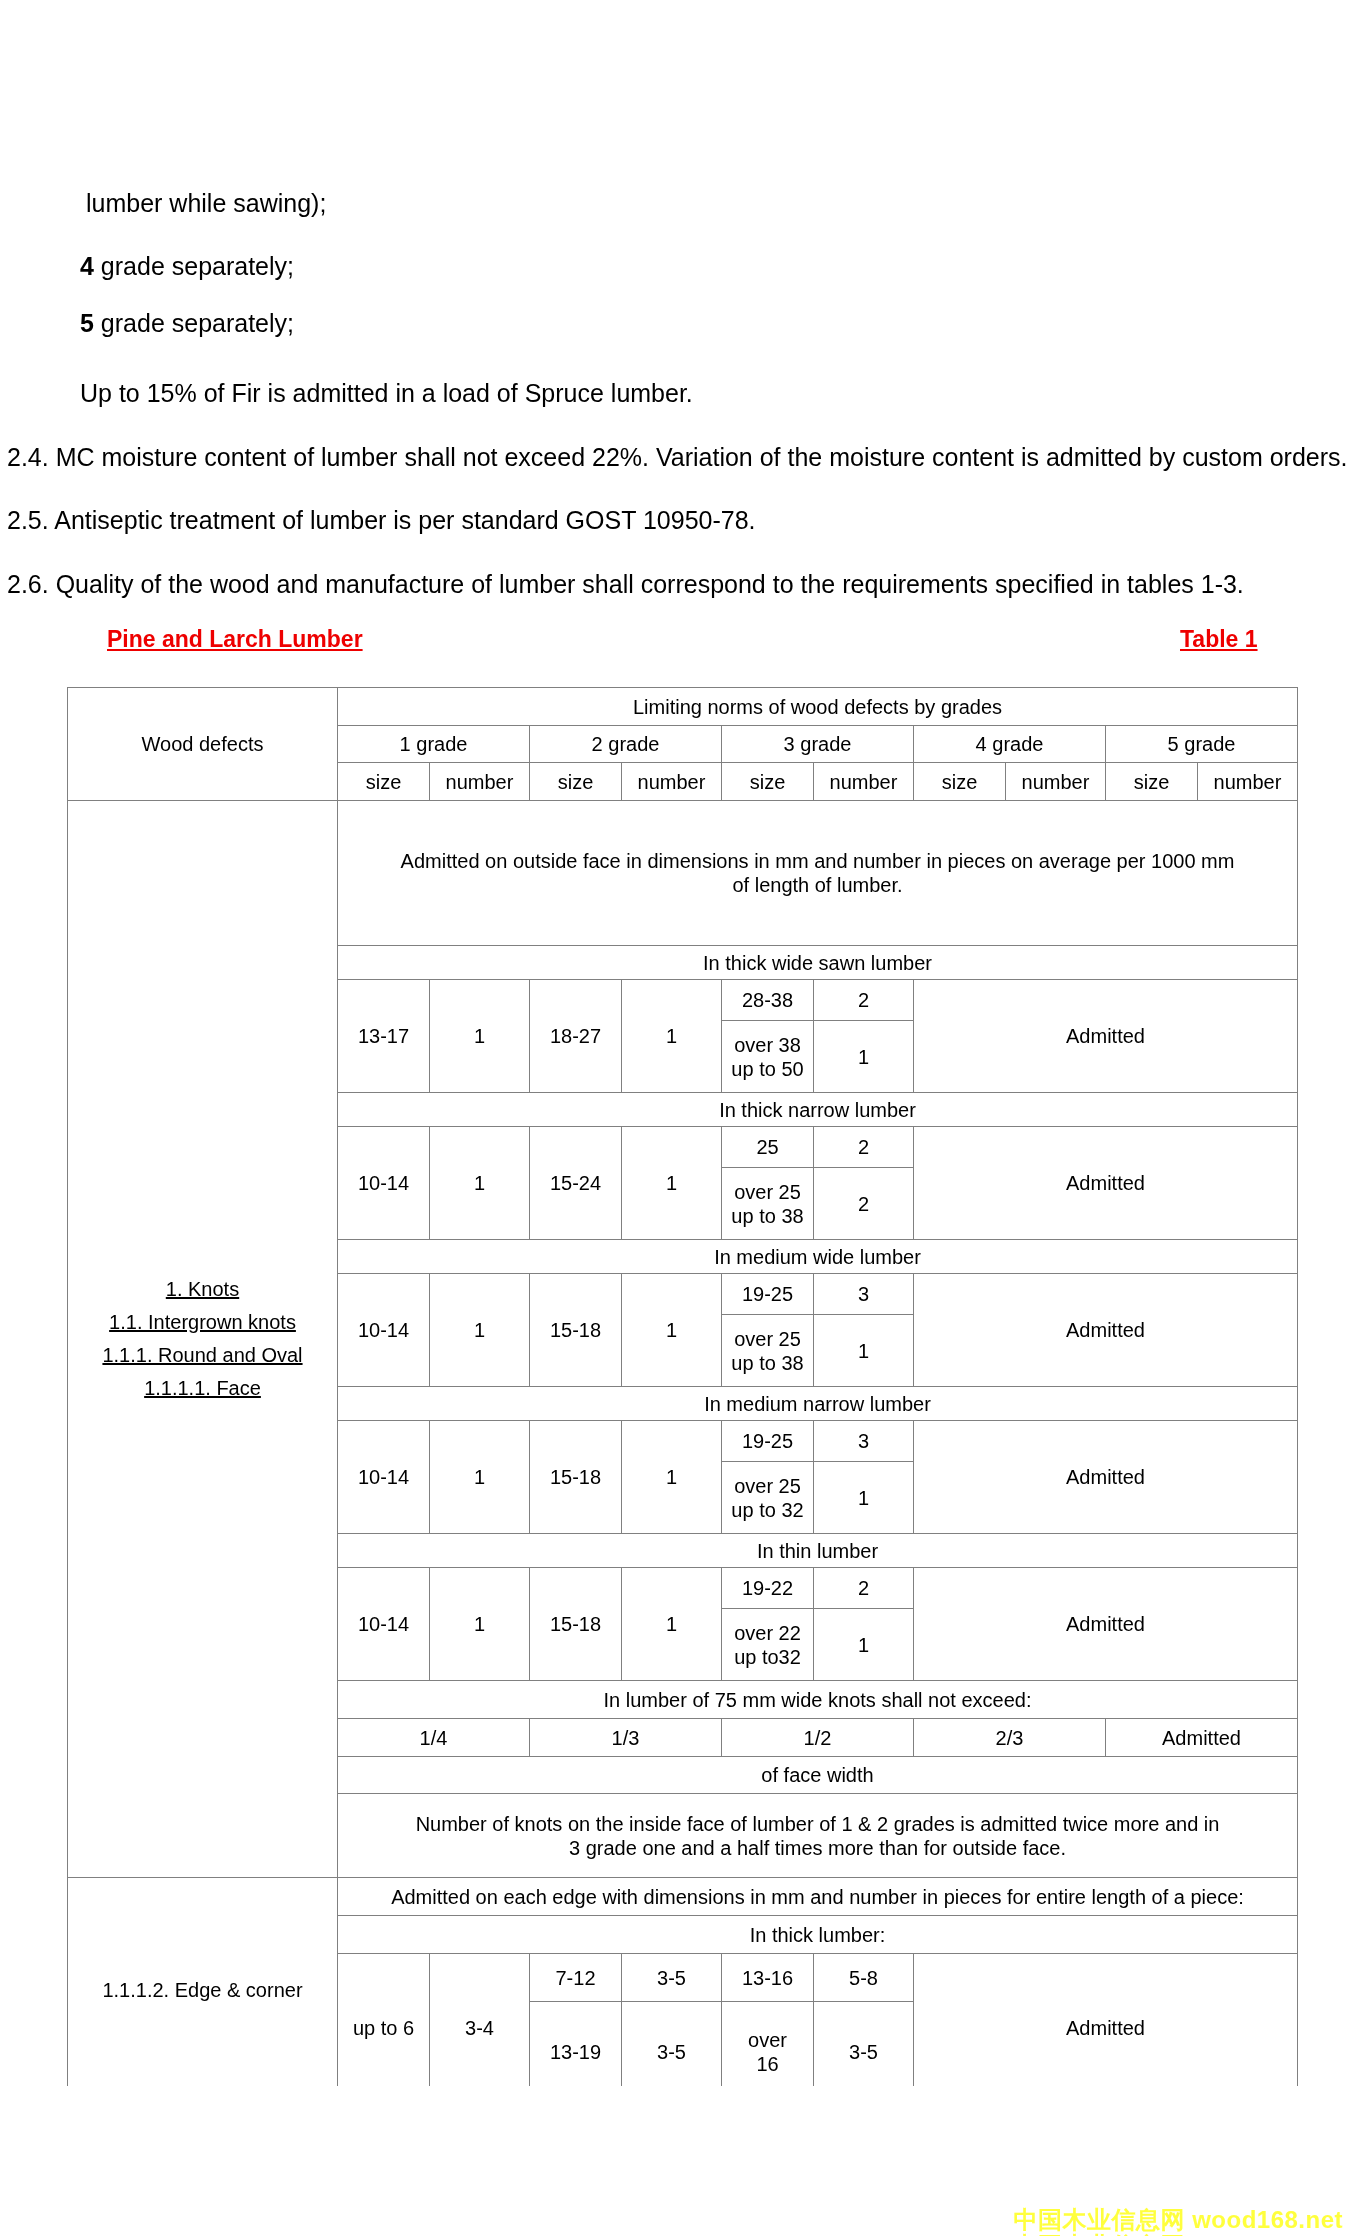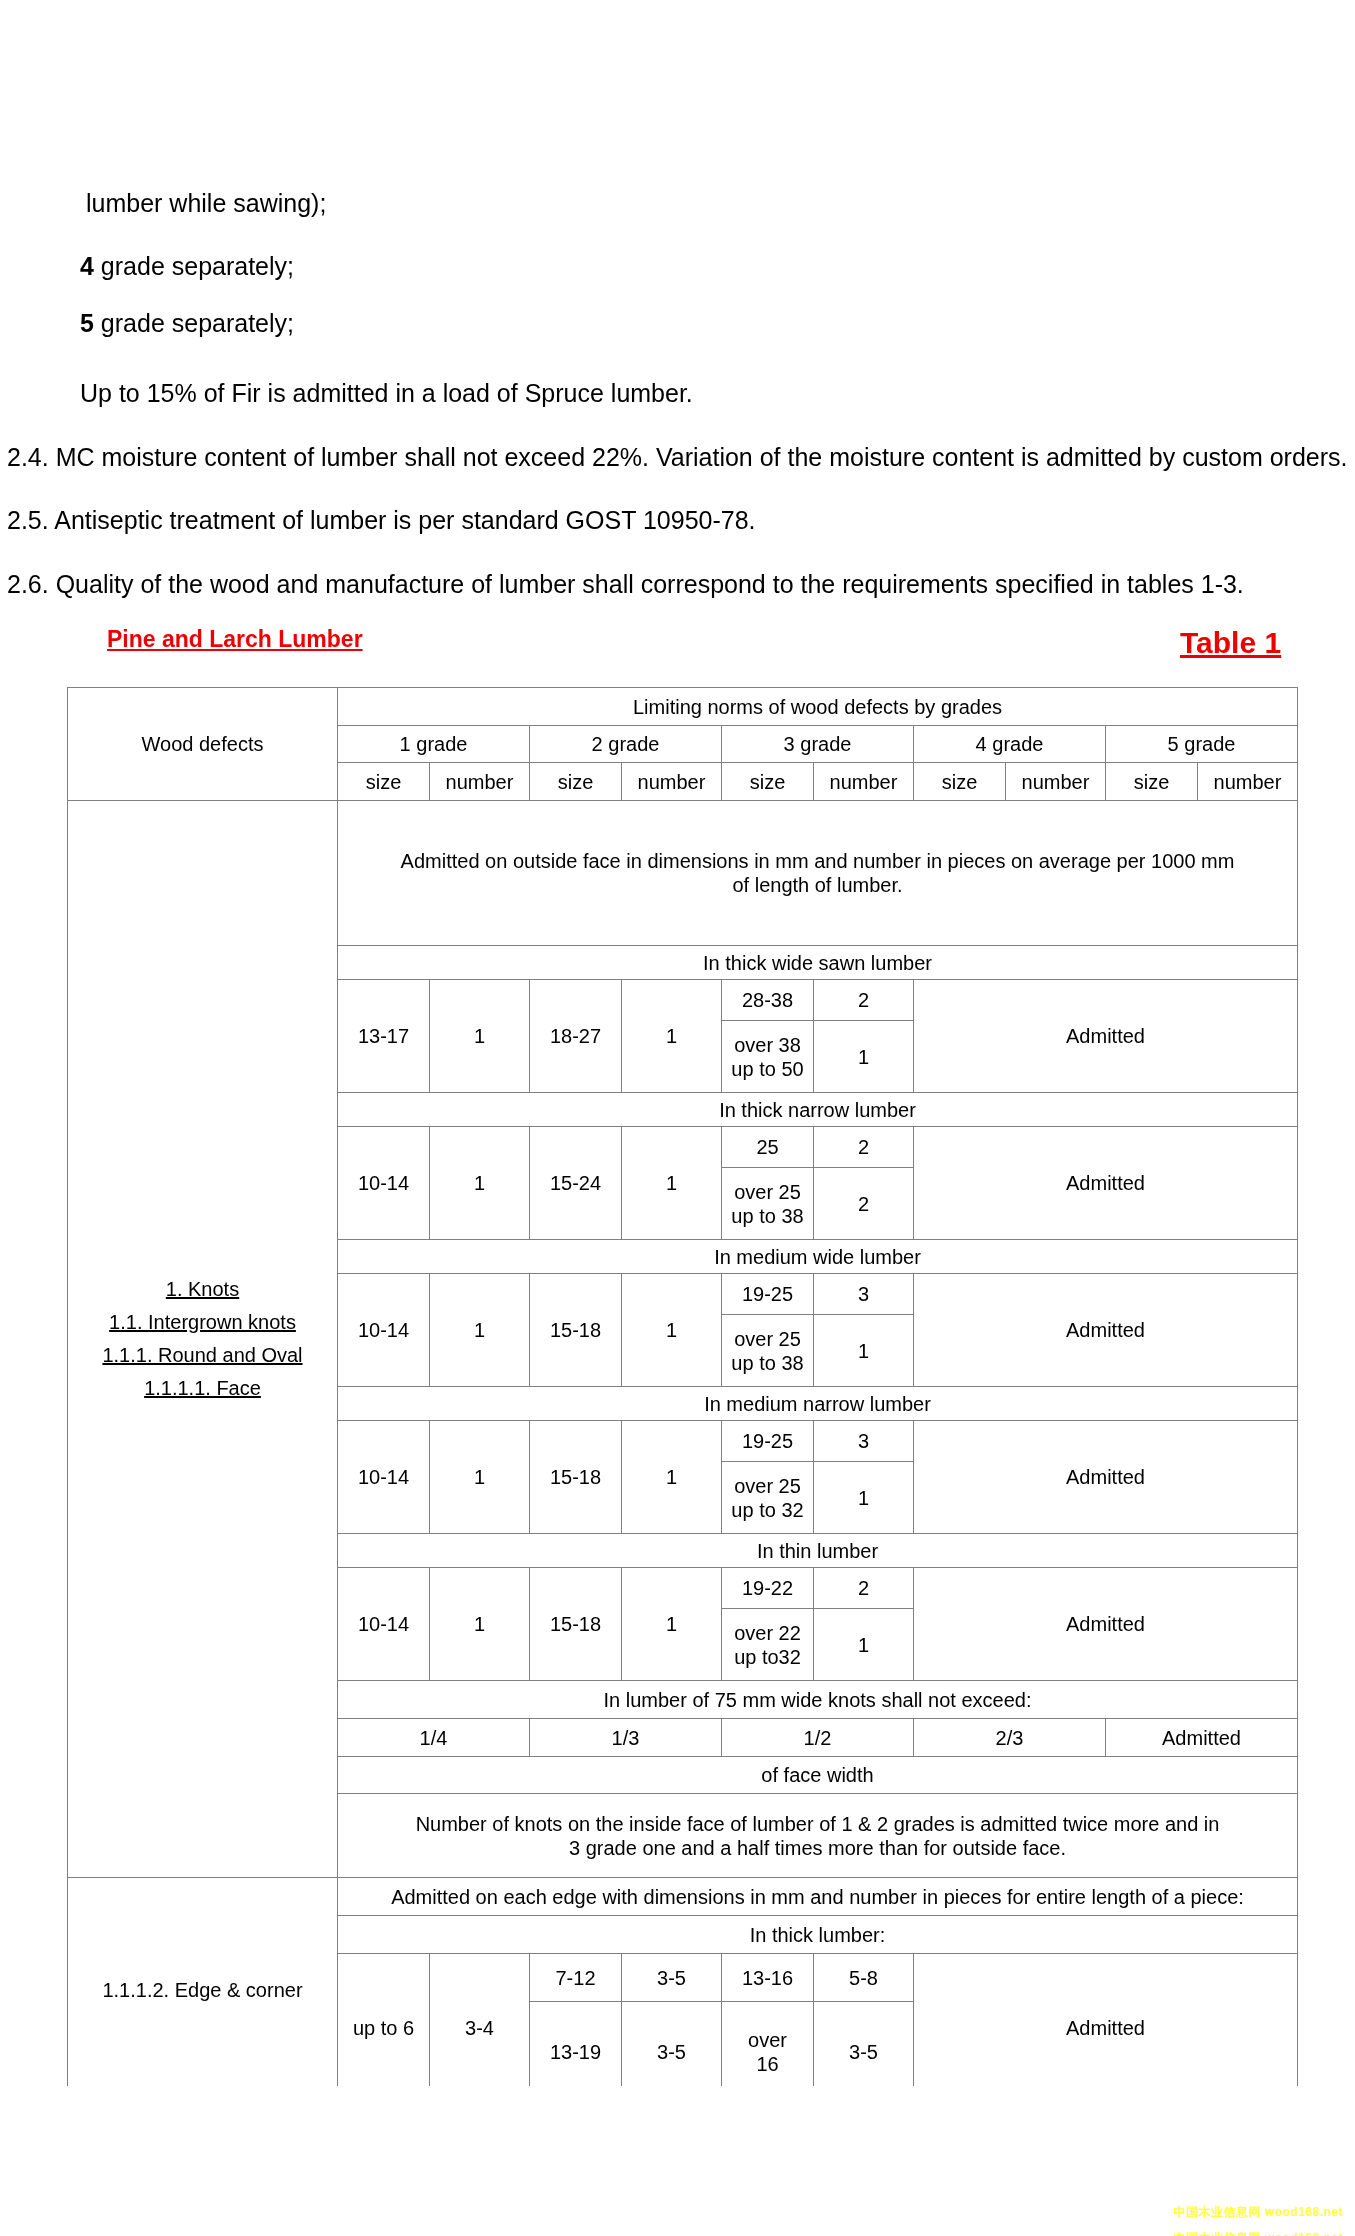--- a/index.html
+++ b/index.html
@@ -17,40 +17,40 @@
   .p3{top:356px;}
   .p4{top:420px;}
   .p5{top:483px;}
   .p6{top:547px;text-align:center;}
   .doc-title{
     position:absolute;top:626px;left:107px;
     font-size:23px;font-weight:bold;color:#ee0000;text-decoration:underline;white-space:nowrap;
   }
   .table-label{
     position:absolute;top:626px;left:1180px;
-    font-size:30px;font-weight:bold;color:#ee0000;text-decoration:underline;white-space:nowrap;
+    font-size:23px;font-weight:bold;color:#ee0000;text-decoration:underline;white-space:nowrap;
   }
   .table-clip{
     position:absolute;top:687px;left:67px;width:1233px;height:1399px;overflow:hidden;
   }
   table.defects{border-collapse:collapse;table-layout:fixed;width:1230px;}
   table.defects td{
     border:1px solid #808080;font-size:20px;line-height:24px;
     text-align:center;vertical-align:middle;padding:0 2px;overflow:hidden;
   }
   td.left{text-align:left;padding-left:5px;}
   td.top{vertical-align:top;}
   td.pre{white-space:pre-line;line-height:30px;}
   td.intro{line-height:38px;padding-left:4px;}
   td.note{line-height:34px;padding-left:4px;}
   td.knots-cell{padding-top:5px;}
   .knots-line{line-height:33px;white-space:nowrap;text-decoration:underline;}
   td.edge-label{padding-top:7px;}
   .watermark{
-    position:absolute;right:12px;font-size:12px;font-weight:bold;
+    position:absolute;right:12px;font-size:24px;font-weight:bold;
     color:#ffff3d;white-space:nowrap;letter-spacing:0.5px;
   }
   .wm1{top:2204px;}
   .wm2{top:2230px;}
 </style>
 </head>
 <body>
 
 <div class="page">
 

